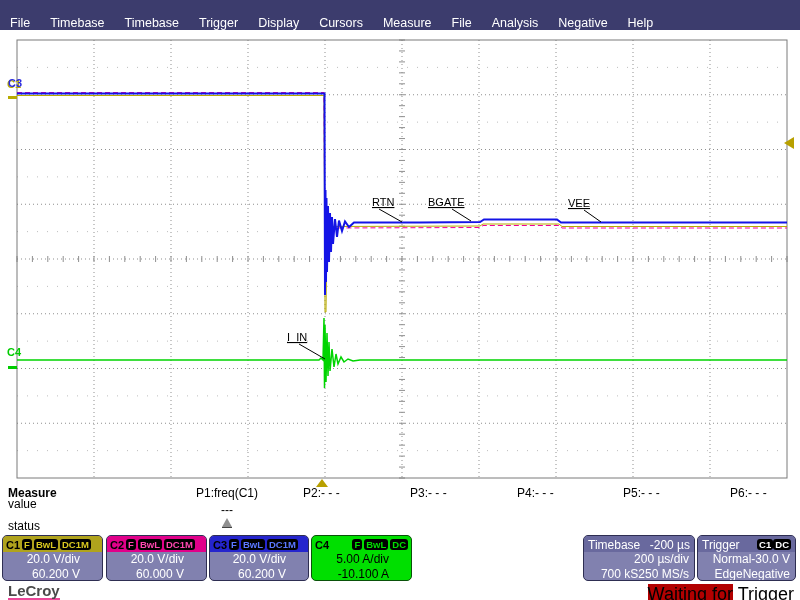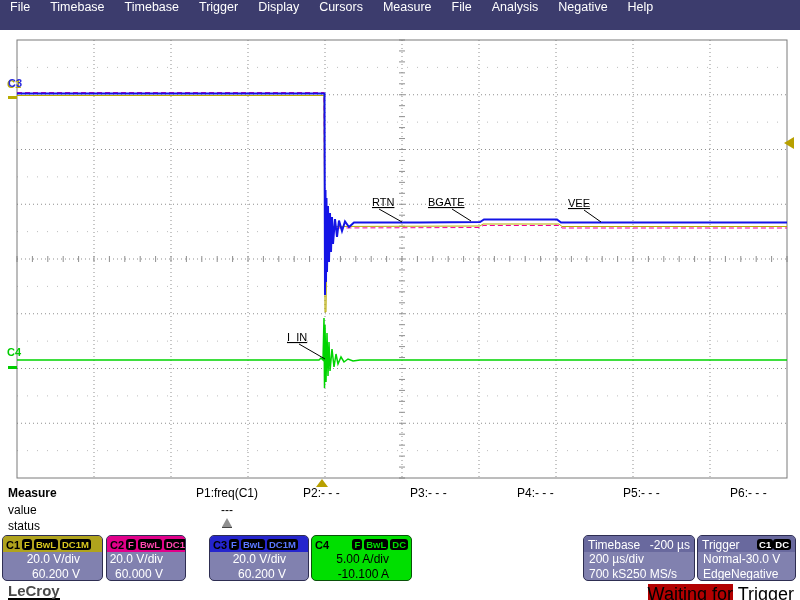--- a/index.html
+++ b/index.html
@@ -1,20 +1,20 @@
 <!DOCTYPE html>
 <html><head>
 <meta charset="utf-8">
 <style>
   html,body{margin:0;padding:0;background:#fff;}
   .page{position:relative;width:800px;height:600px;background:#fff;overflow:hidden;
         font-family:"Liberation Sans",sans-serif;}
   
   .menubar{position:absolute;left:0;top:0;width:800px;height:30px;background:#3c3c6d;
-           display:flex;align-items:flex-start;gap:20px;padding-left:10px;box-sizing:border-box;}
+           display:flex;align-items:flex-end;gap:20px;padding-left:10px;box-sizing:border-box;}
   .menubar .mitem{color:#fff;font-size:12.5px;cursor:default;white-space:nowrap;}
   
   #wave-svg{position:absolute;left:0;top:30px;}
   
   .measure{position:absolute;left:0;top:484px;width:800px;height:50px;font-size:12px;color:#000;}
   .measure .cell{position:absolute;white-space:nowrap;}
   .mtitle{font-weight:bold;}
   .warn{position:absolute;width:0;height:0;border-left:5px solid transparent;
         border-right:5px solid transparent;border-bottom:9px solid #909090;}
   .warn:after{content:"";position:absolute;left:-5px;top:9px;width:10px;height:1px;background:#444;}
@@ -25,24 +25,24 @@
               font-size:11px;font-weight:bold;color:#000;}
   .badge{background:#000;border-radius:3px;font-size:9.5px;font-weight:bold;
          padding:0 2px;line-height:11px;}
   .chbox .line{text-align:right;padding-right:22px;line-height:15px;}
   .hdr .sp{flex:1;}
   .c4box{background:#00df00;color:#000;border-color:#0a520a;}
   .infobox{position:absolute;top:535px;height:46px;box-sizing:border-box;border:1px solid #2e2e52;
            border-radius:5px;background:#8181af;color:#fff;font-size:12px;overflow:hidden;}
   .infobox .hdr{height:15px;background:#69699e;display:flex;align-items:center;
                 padding:1px 4px 0 4px;font-size:12px;}
-  .infobox .row{display:flex;justify-content:flex-start;padding:0 5px;line-height:15px;}
+  .infobox .row{display:flex;justify-content:flex-end;padding:0 5px;line-height:15px;}
   
   .logo{position:absolute;left:8px;top:583px;font-size:15px;font-weight:bold;color:#4a4a4a;
-        border-bottom:2px solid #000000;line-height:15px;}
+        border-bottom:2px solid #ec4899;line-height:15px;}
   .trigstatus{position:absolute;right:6px;top:584px;font-size:18px;color:#000;white-space:nowrap;}
   .trigstatus .red{background:#b20000;}
 </style>
 </head>
 <body>
 
 <div class="page">
 
   <div class="menubar">
     <span class="mitem">File</span>
@@ -192,21 +192,21 @@
       <text x="7" y="58" fill="#b8ab00" font-size="11" font-weight="bold" font-family="Liberation Sans, sans-serif">C1</text>
       <text x="8" y="57" fill="#2a2ae0" font-size="11" font-weight="bold" font-family="Liberation Sans, sans-serif">C3</text>
       <rect x="8" y="336" width="9" height="3" fill="#00cc00"></rect>
       <text x="7" y="326" fill="#00cc00" font-size="11" font-weight="bold" font-family="Liberation Sans, sans-serif">C4</text>
       <polygon points="784,113 794,107 794,119" fill="#b8a000"></polygon>
       <polygon points="322,449 316,457 328,457" fill="#b8a000"></polygon>
     </svg>
 
   <div class="measure">
     <span class="cell mtitle" style="left:8px;top:2px">Measure</span>
-    <span class="cell" style="left:8px;top:19px">value</span>
+    <span class="cell" style="left:8px;top:13px">value</span>
     <span class="cell" style="left:8px;top:35px">status</span>
     <span class="cell" style="left:196px;top:2px">P1:freq(C1)</span>
     <span class="cell" style="left:303px;top:2px">P2:- - -</span>
     <span class="cell" style="left:410px;top:2px">P3:- - -</span>
     <span class="cell" style="left:517px;top:2px">P4:- - -</span>
     <span class="cell" style="left:623px;top:2px">P5:- - -</span>
     <span class="cell" style="left:730px;top:2px">P6:- - -</span>
     <span class="cell" style="left:221px;top:19px">---</span>
     <span class="warn" style="left:222px;top:34px"></span>
   </div>
@@ -215,21 +215,21 @@
     <div class="hdr" style="background:#b0a31d">
       <span>C1</span>
       <span class="badge" style="color:#d8c820">F</span>
       <span class="badge" style="color:#d8c820">BwL</span>
       <span class="badge" style="color:#d8c820">DC1M</span>
     </div>
     <div class="line">20.0 V/div</div>
     <div class="line">60.200 V</div>
   </div>
 
-  <div class="chbox" style="left:106px;width:80px">
+  <div class="chbox" style="left:106px;width:101px">
     <div class="hdr" style="background:#e0008a">
       <span>C2</span>
       <span class="badge" style="color:#ff47b0">F</span>
       <span class="badge" style="color:#ff47b0">BwL</span>
       <span class="badge" style="color:#ff47b0">DC1M</span>
     </div>
     <div class="line">20.0 V/div</div>
     <div class="line">60.000 V</div>
   </div>
 

